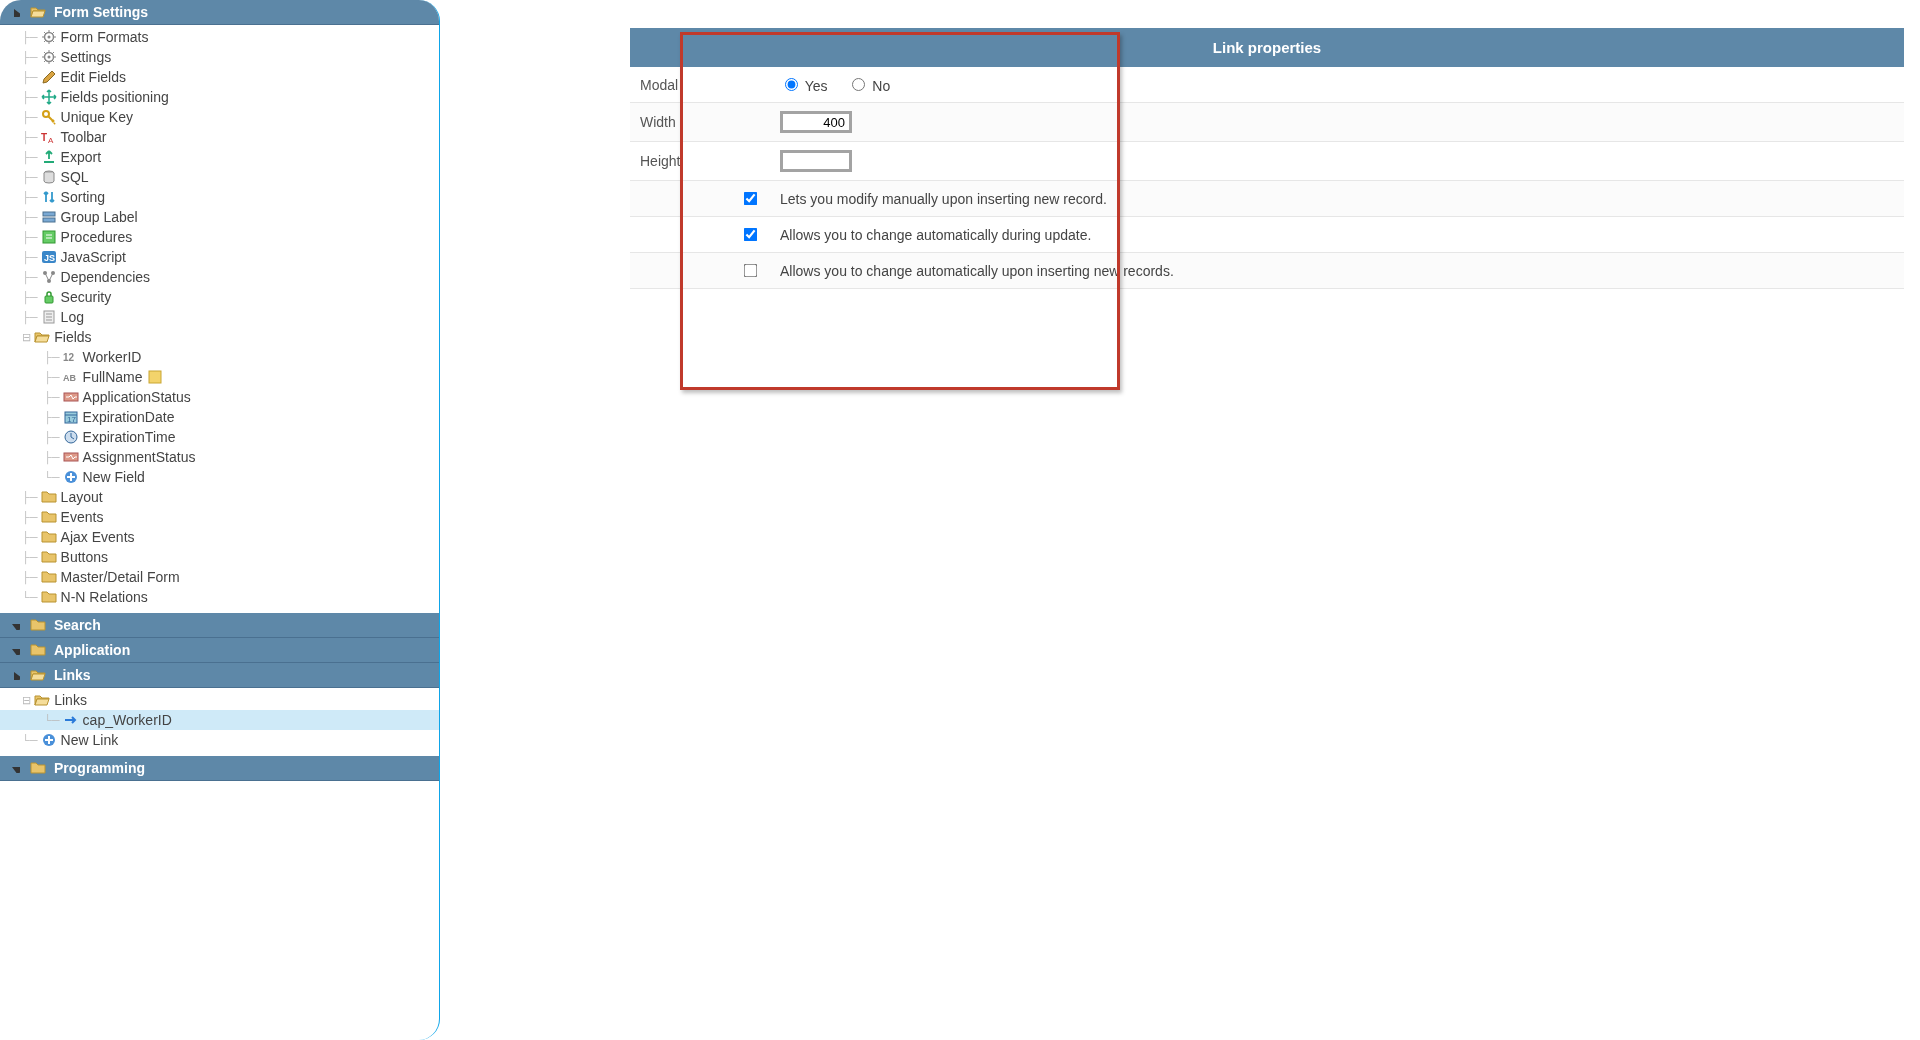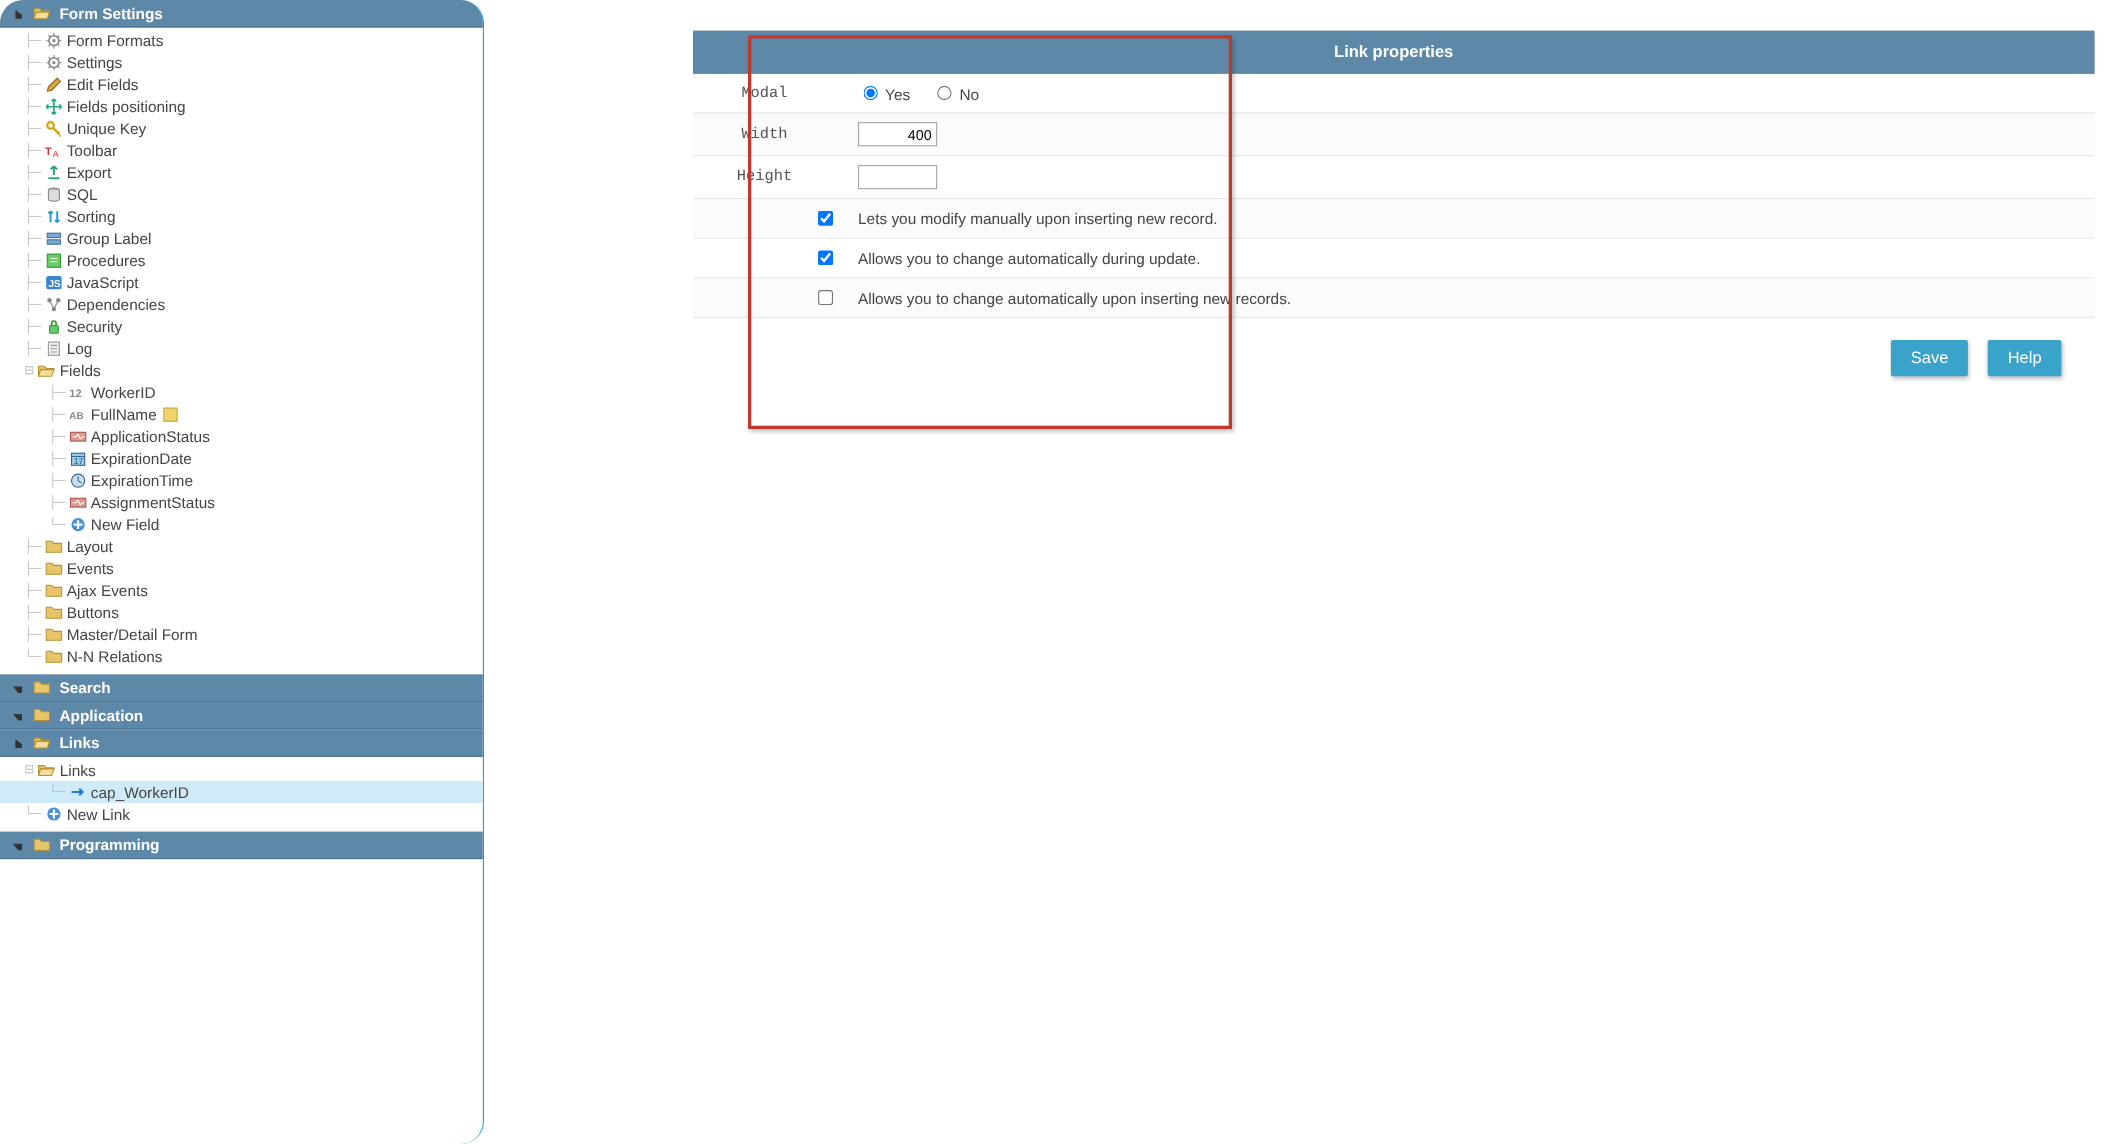--- a/index.html
+++ b/index.html
@@ -19,23 +19,23 @@
   .w0 { width: 22px; } .w1 { width: 44px; }
   .branch { color:#bbb; font-size:11px; padding-right:3px; }
   
   .main { flex:1; overflow:auto; background:#fff; }
   .main-inner { margin: 0 16px 0 190px; padding-top:28px; }
   .panel-header { background:#5e88a8; color:#fff; text-align:center; font-weight:bold; padding:10px 0; font-size:15px; border:1px solid #5e88a8; }
   .prop-table { width:100%; border-collapse:collapse; }
   .prop-table tr { border-bottom:1px solid #e6e6e6; }
   .prop-table tr:nth-child(even){ background:#fbfbfb; }
   .prop-table td { padding:8px 10px; vertical-align:middle; }
-  .prop-table td.label-cell { width:140px; text-align:center; padding-right:20px; color:#555;font-family:Liberation Mono, monospace; }
+  .prop-table td.label-cell { width:140px; text-align:left; padding-right:20px; color:#555; }
   .prop-table td.input-cell { }
-  .prop-input { width:72px; height:22px; border:1px solid #a3a3a3; text-align:right; padding:0 4px; font-size:13px; }
+  .prop-input { width:72px; height:22px; border:3px solid #a3a3a3; text-align:right; padding:0 4px; font-size:13px; }
   .radio-group label { margin-right:16px; font-size:14px; }
   .checkbox-cell { text-align:right; width:140px; padding-right:20px; }
   .checkbox-cell input { transform:scale(1.05); }
   .btn-row { text-align:right; padding: 20px 30px 0 0; }
   .btn { display:inline-block; background:#3aa3c9; color:#fff; border:none; padding:8px 18px; font-size:15px; border-radius:2px; margin-left:14px; cursor:pointer; box-shadow:1px 2px 4px rgba(0,0,0,.25); }
   .highlight-box { position:absolute; border:3px solid #c0392b; pointer-events:none; box-shadow:2px 3px 4px rgba(0,0,0,.25); }
   .main-wrap { position:relative; }
 </style>
 </head>
 <body>
@@ -603,21 +603,17 @@
           <td class="checkbox-cell"><input type="checkbox" checked="" style=""></td>
           <td>Allows you to change automatically during update.</td>
         </tr>
         <tr>
           <td class="checkbox-cell"><input type="checkbox" style=""></td>
           <td>Allows you to change automatically upon inserting new records.</td>
         </tr>
       </tbody>
         </table>
 
-      <div class="btn-row">
-        <button class="btn">Save</button>
-        <button class="btn">Help</button>
-      </div>
     </div>
 
     <div class="highlight-box" style="left:240px; top:32px; width:440px; height:358px;"></div>
   </div>
 </div>
 
 </body></html>

